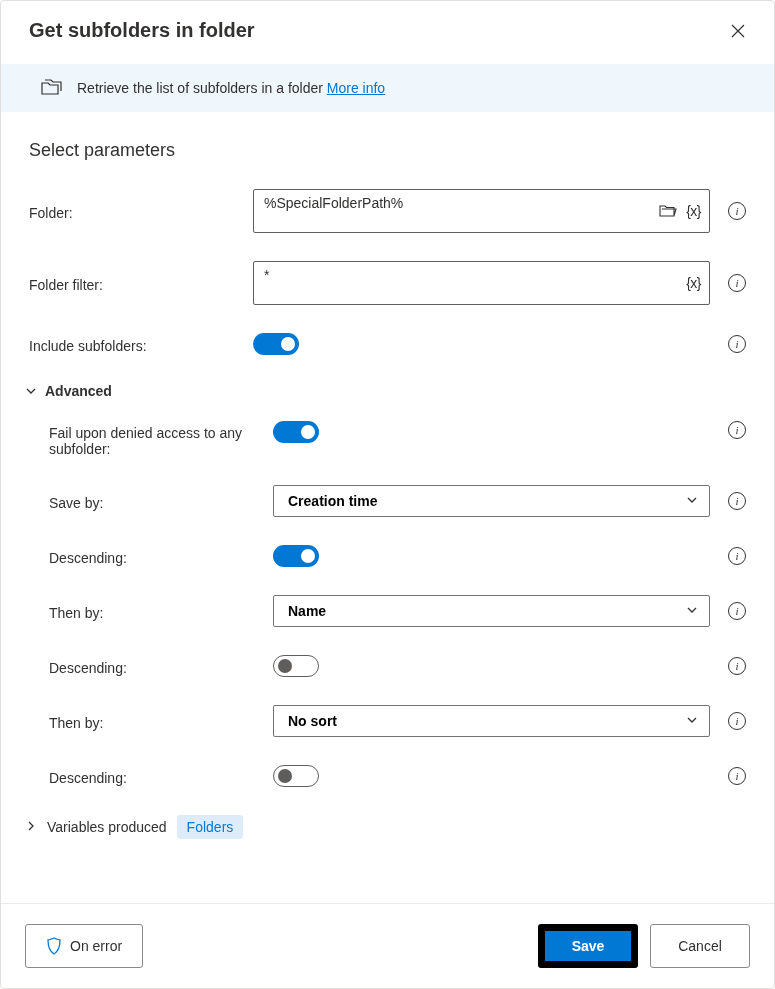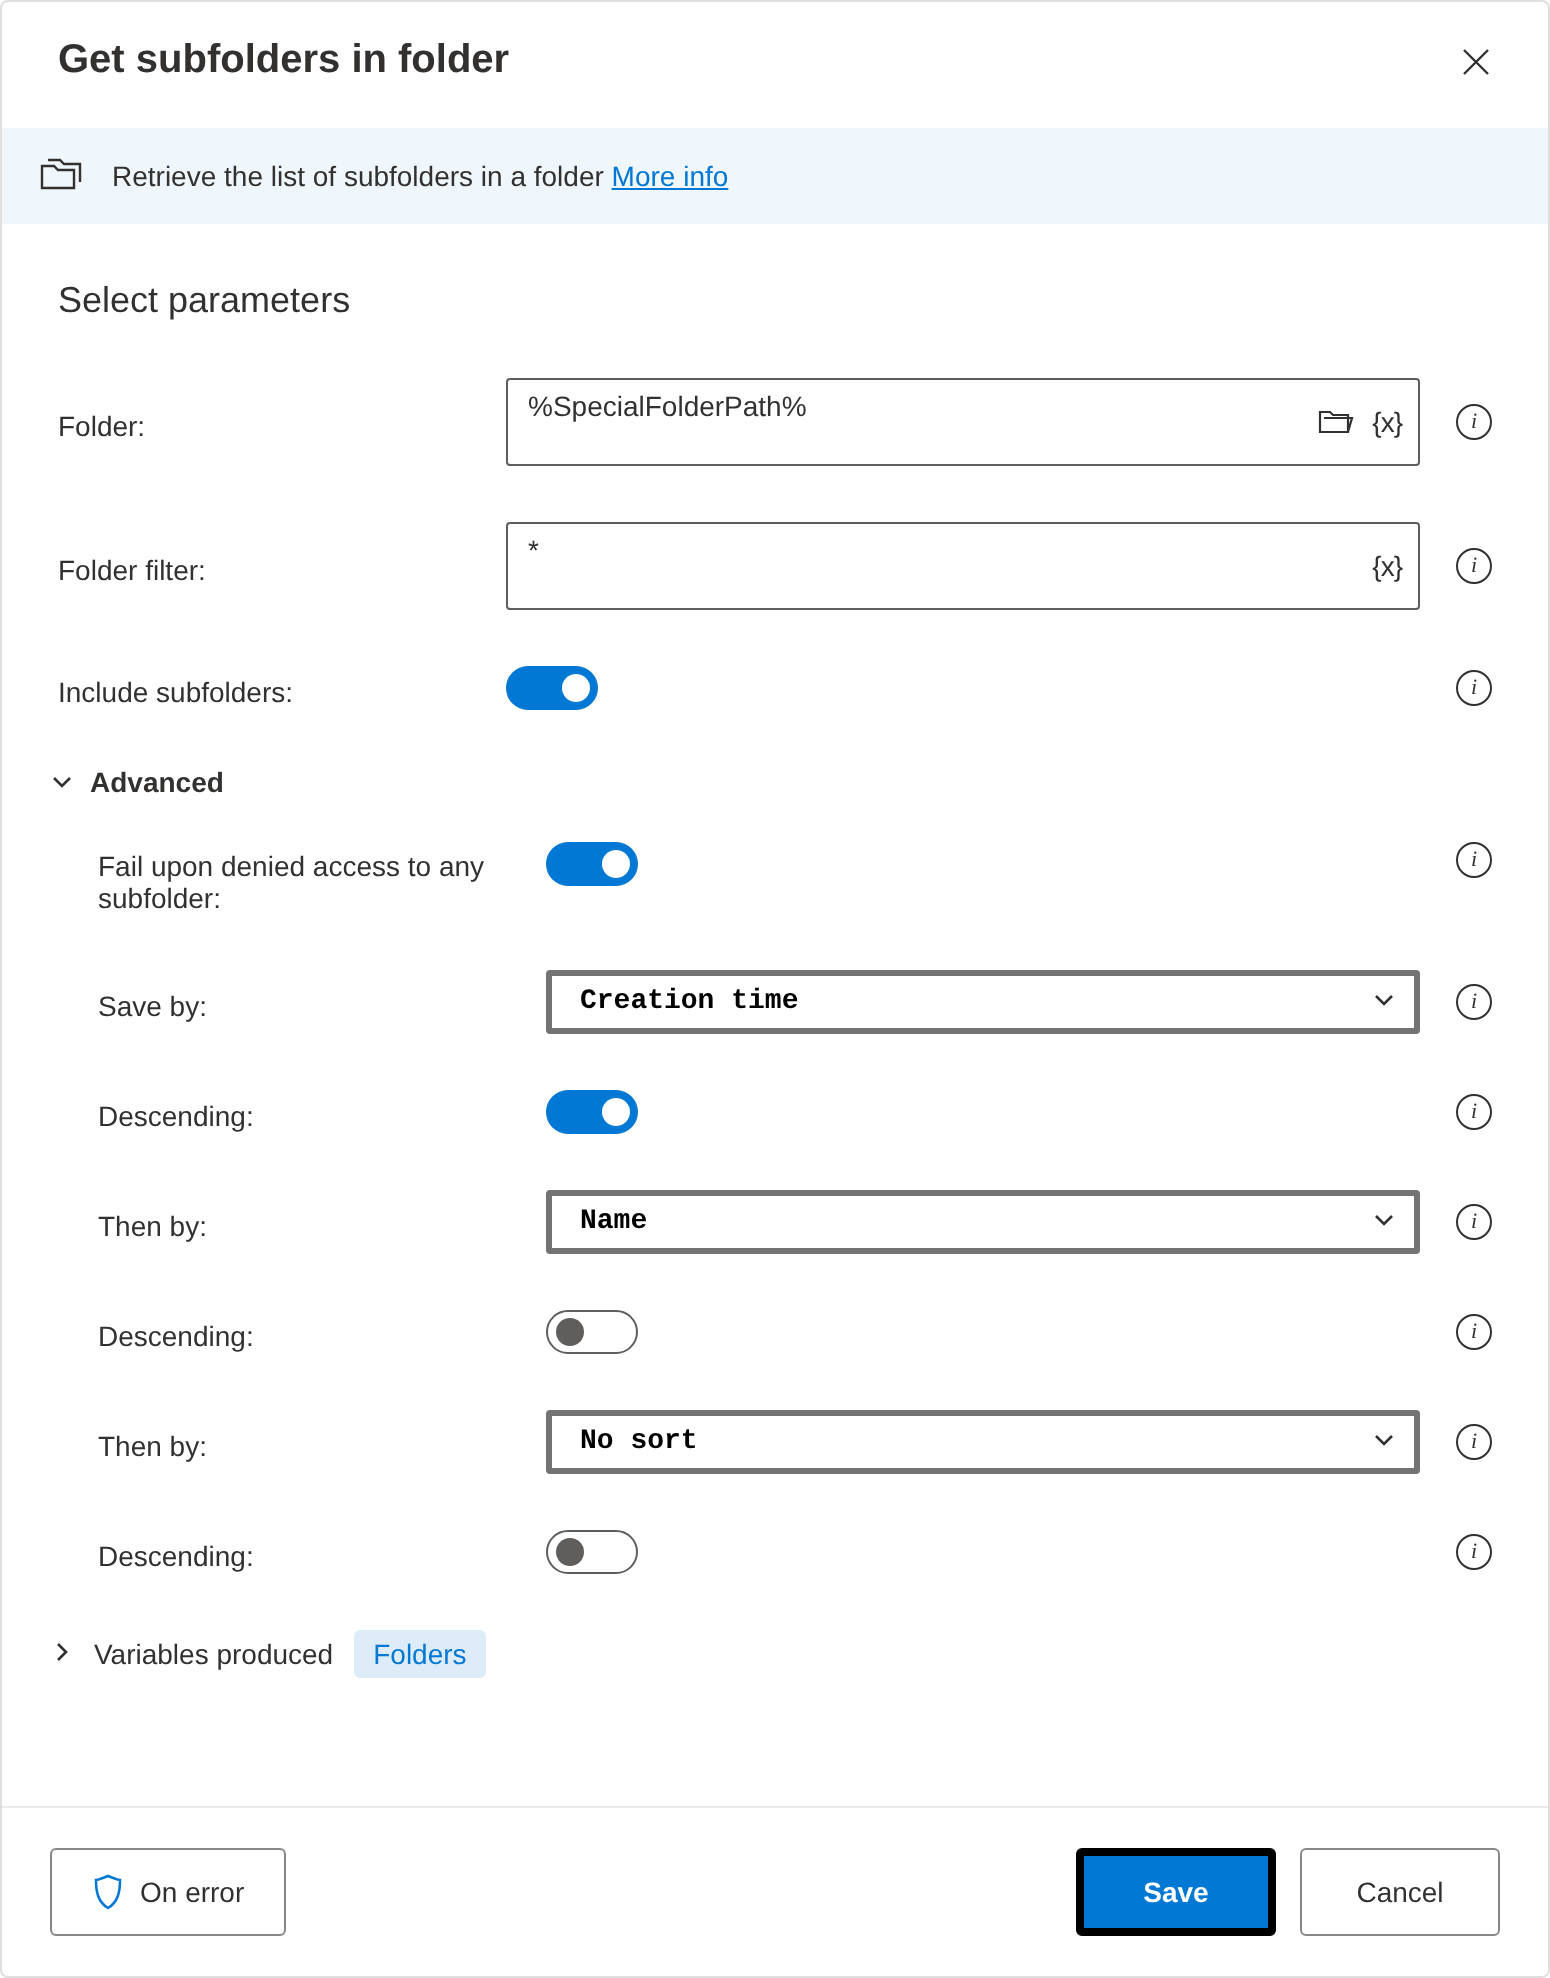--- a/index.html
+++ b/index.html
@@ -21,21 +21,21 @@
       justify-content: space-between;
       padding: 18px 24px 18px 28px;
     }
     .title-bar h1 {
       font-size: 20px;
       font-weight: 600;
     }
     .close-btn { cursor: pointer; padding: 4px; }
     .info-banner {
       background: #eff6fc;
-      padding: 14px 19px;
+      padding: 14px 40px;
       display: flex;
       align-items: center;
       gap: 14px;
     }
     .info-banner a {
       color: #0078d4;
       text-decoration: underline;
     }
     .content {
       flex: 1;
@@ -130,24 +130,24 @@
     }
     .toggle.on .knob { background: #fff; right: 4px; }
     .toggle.off .knob { background: #605e5c; left: 4px; }
     .select-wrap {
       flex: 1;
       position: relative;
     }
     .select {
       width: 100%;
       height: 32px;
-      border: 3px solid #737373;
+      border: 1px solid #737373;
       border-radius: 2px;
       padding: 0 36px 0 14px;
-      font-family: Liberation Mono, monospace;
+      font-family: Liberation Sans, sans-serif;
       font-size: 14px;
       background: #fff;
       appearance: none;
       cursor: pointer;
       font-weight: 600;
     }
     .select-chevron {
       position: absolute;
       right: 12px;
       top: 50%;
@@ -191,21 +191,21 @@
       padding: 0 20px;
       border-radius: 3px;
       font-family: inherit;
       font-size: 14px;
       cursor: pointer;
       display: flex;
       align-items: center;
       gap: 8px;
     }
     .btn-secondary { background: #fff; border: 1px solid #8a8886; color: #323130; }
-    .btn-primary { background: #0078d4; border: 4px solid #000000; color: #fff; font-weight: 600; min-width: 100px; justify-content: center; }
+    .btn-primary { background: #0078d4; border: 7px solid #000000; color: #fff; font-weight: 600; min-width: 100px; justify-content: center; }
     .footer-right { display: flex; gap: 12px; }
     .btn-cancel { min-width: 100px; justify-content: center; }
   </style>
 </head>
 <body>
 
 <div class="title-bar">
   <h1>Get subfolders in folder</h1>
   <div class="close-btn">
     <svg width="16" height="16" viewBox="0 0 16 16">

